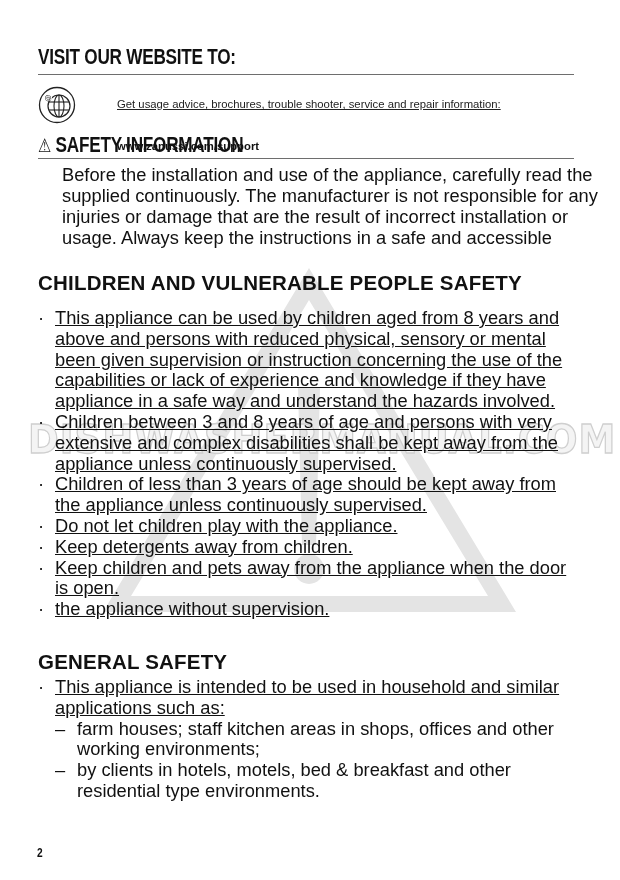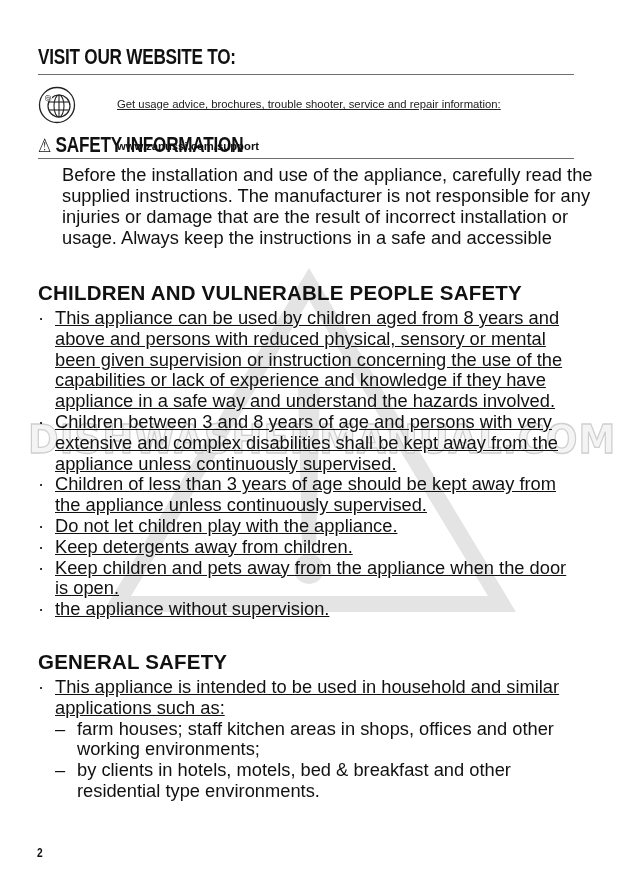--- a/index.html
+++ b/index.html
@@ -62,26 +62,26 @@
   <div class="web-line2">www.zanussi.com/support</div>
 
   <div class="cond-heading" style="top:132px;">
     <span style="font-weight:normal;font-family:'DejaVu Sans',sans-serif;font-size:19px;">⚠</span>
     <span>SAFETY INFORMATION</span>
   </div>
   <div class="rule" style="top:158px;"></div>
 
   <div class="para">
     <div>Before the installation and use of the appliance, carefully read the</div>
-    <div>supplied instructions. The manufacturer is not responsible for any</div>
+    <div>supplied continuously. The manufacturer is not responsible for any</div>
     <div>injuries or damage that are the result of incorrect installation or</div>
     <div>usage. Always keep the instructions in a safe and accessible</div>
   </div>
 
-  <div class="sec-heading" style="top:281px;">CHILDREN AND VULNERABLE PEOPLE SAFETY</div>
+  <div class="sec-heading" style="top:271px;">CHILDREN AND VULNERABLE PEOPLE SAFETY</div>
 
   <div class="list" style="top:308px;">
     <div class="li">
       <span class="bullet">·</span>
       <span class="line">This appliance can be used by children aged from 8 years and</span>
       <span class="line">above and persons with reduced physical, sensory or mental</span>
       <span class="line">been given supervision or instruction concerning the use of the</span>
       <span class="line">capabilities or lack of experience and knowledge if they have</span>
       <span class="line">appliance in a safe way and understand the hazards involved.</span>
     </div>

